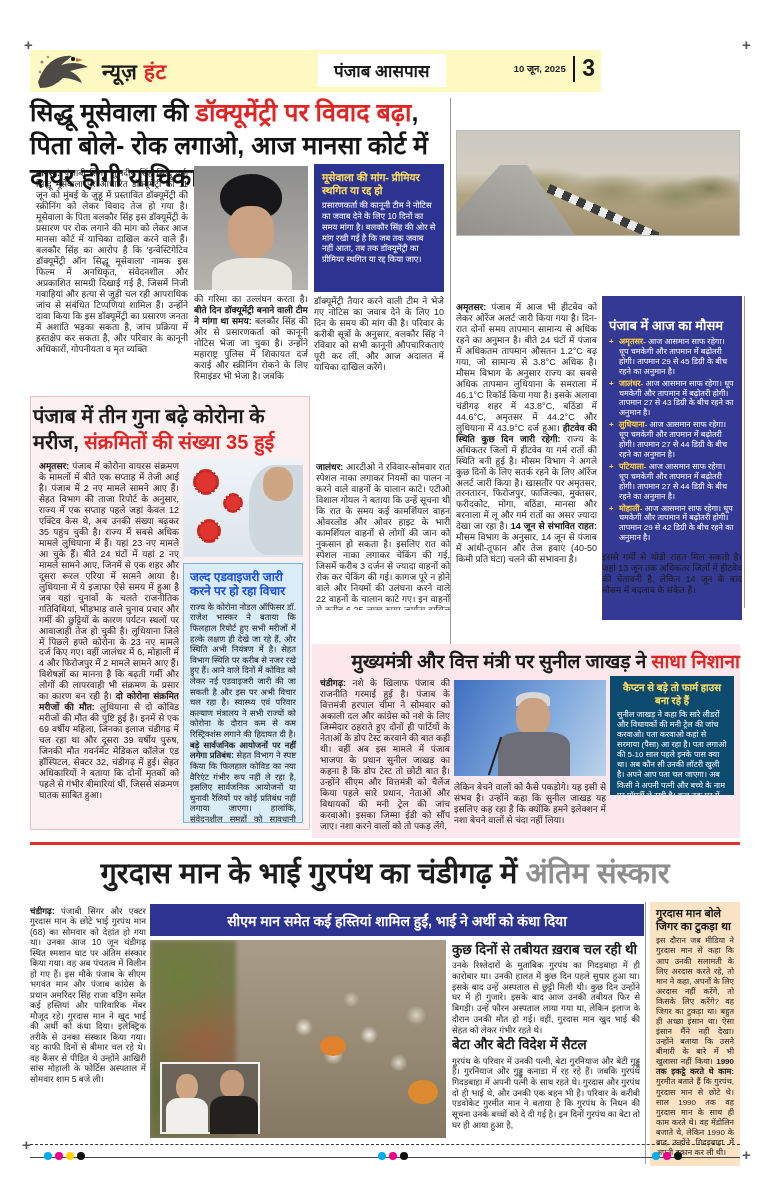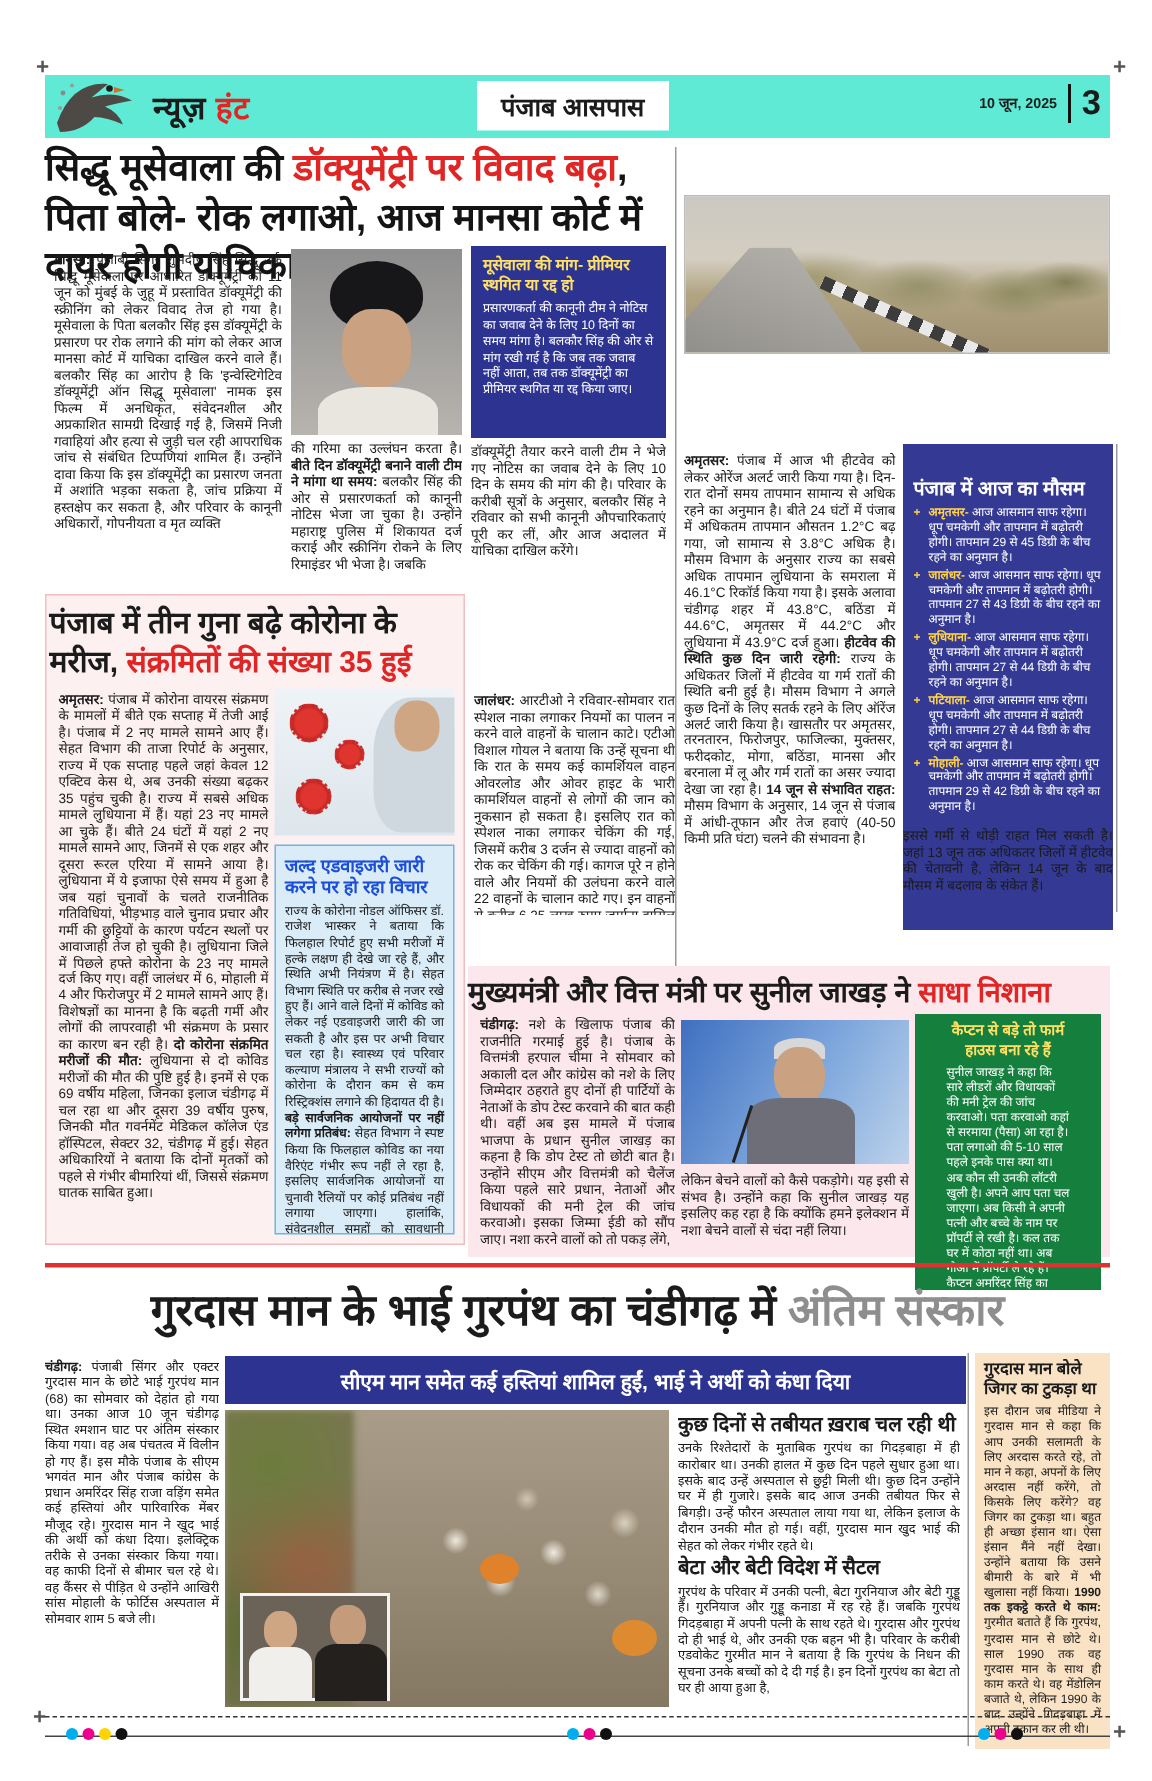--- a/index.html
+++ b/index.html
@@ -1,21 +1,21 @@
 <!DOCTYPE html>
 <html><head>
 <meta charset="utf-8">
 <style>
   *{box-sizing:border-box;margin:0;padding:0}
   html,body{width:768px;height:1187px;background:#fff;font-family:"Liberation Sans","DejaVu Sans",sans-serif;color:#1b1b1b;overflow:hidden}
   .abs{position:absolute}
   .page{position:relative;width:768px;height:1187px;background:#fff}
   .cross{position:absolute;font-size:15px;color:#555;font-weight:bold}
   
-  .masthead{left:30px;top:50px;width:710px;height:42px;background:#5eead4}
+  .masthead{left:30px;top:50px;width:571px;height:42px;background:#fef9c3}
   .logo{left:2px;top:-6px;width:66px;height:52px}
   .brand{left:72px;top:7px;font-size:21px;font-weight:bold;letter-spacing:.5px}
   .brand .red{color:#e02525}
   .section-box{left:288px;top:4px;background:#fff;padding:5px 16px;font-size:17px;font-weight:bold}
   .mast-right{right:6px;top:5px;display:flex;align-items:center;gap:7px}
   .mast-date{font-size:9.5px;font-weight:bold}
   .mast-bar{width:2.5px;height:26px;background:#111}
   .mast-page{font-size:23px;font-weight:bold}
   
   .h1{left:30px;top:96px;width:420px;height:68px;font-size:25px;font-weight:bold;line-height:1.3;color:#141414}
@@ -67,29 +67,29 @@
   .swabman{position:absolute;right:-8px;top:6px;width:62px;height:90px;background:#cfd8de;border-radius:40% 0 0 30%}
   .swabhead{position:absolute;right:10px;top:8px;width:30px;height:34px;background:#cfa684;border-radius:45%}
   .c-adv{position:absolute;left:152px;top:166px;width:120px;height:260px;background:#d9ecf8;border:1px solid #7ab3da;padding:6px;overflow:hidden}
   .c-adv .t{font-size:12px;font-weight:bold;line-height:1.2;color:#1d4ed8;margin-bottom:3px}
   .c-adv .b{font-size:8.3px;line-height:1.28;text-align:justify}
   
   .r-h{left:316px;top:398px;width:134px;height:62px;font-size:17.5px;font-weight:bold;line-height:1.2;color:#1d2f8e}
   .r-body{left:316px;top:462px;width:134px;height:148px}
   
   .j-sec{left:312px;top:644px;width:428px;height:194px;background:#fce8ec}
-  .j-h{position:absolute;left:0;top:4px;width:428px;text-align:left;font-size:19px;font-weight:bold}
+  .j-h{position:absolute;left:0;top:4px;width:428px;text-align:right;font-size:19px;font-weight:bold}
   .j-col1{position:absolute;left:8px;top:34px;width:130px;height:156px}
   .j-photo{position:absolute;left:142px;top:36px;width:152px;height:96px;background:linear-gradient(120deg,#3f6fc0,#7fa8dd 55%,#bcd2ea);overflow:hidden}
   .j-head{position:absolute;left:62px;top:18px;width:34px;height:38px;background:#caa181;border-radius:45%}
   .j-hair{position:absolute;left:62px;top:12px;width:34px;height:14px;background:#d8d8d8;border-radius:50% 50% 0 0}
   .j-body2{position:absolute;left:44px;top:52px;width:72px;height:44px;background:#6e6e78;border-radius:30% 30% 0 0}
   .j-mic{position:absolute;left:40px;top:56px;width:2px;height:40px;background:#222;transform:rotate(18deg)}
   .j-col2{position:absolute;left:142px;top:138px;width:152px;height:52px}
-  .j-box{position:absolute;left:298px;top:32px;width:124px;height:184px;background:#15803d;color:#fff;padding:6px 21px;overflow:hidden}
+  .j-box{position:absolute;left:298px;top:32px;width:124px;height:119px;background:#0c4a6e;color:#fff;padding:6px 7px;overflow:hidden}
   .j-box .t{color:#ffe064;font-weight:bold;font-size:10px;line-height:1.25;text-align:center;margin-bottom:3px}
   .j-box .b{font-size:8px;line-height:1.26;}
   .redrule{left:30px;top:842px;width:710px;height:3px;background:#e03131}
   
   .g-h{left:30px;top:852px;width:710px;text-align:center;font-size:29px;font-weight:bold}
   .g-col1{left:30px;top:906px;width:116px;height:252px;font-size:8.6px}
   .g-strip{left:150px;top:904px;width:494px;height:32px;background:#2d3391;color:#fff;font-weight:bold;font-size:14px;display:flex;align-items:center;justify-content:center}
   .g-photo{left:150px;top:940px;width:296px;height:198px;overflow:hidden;
     background:
       radial-gradient(circle 9px at 62% 58%,#e8e4da,transparent 10px),

